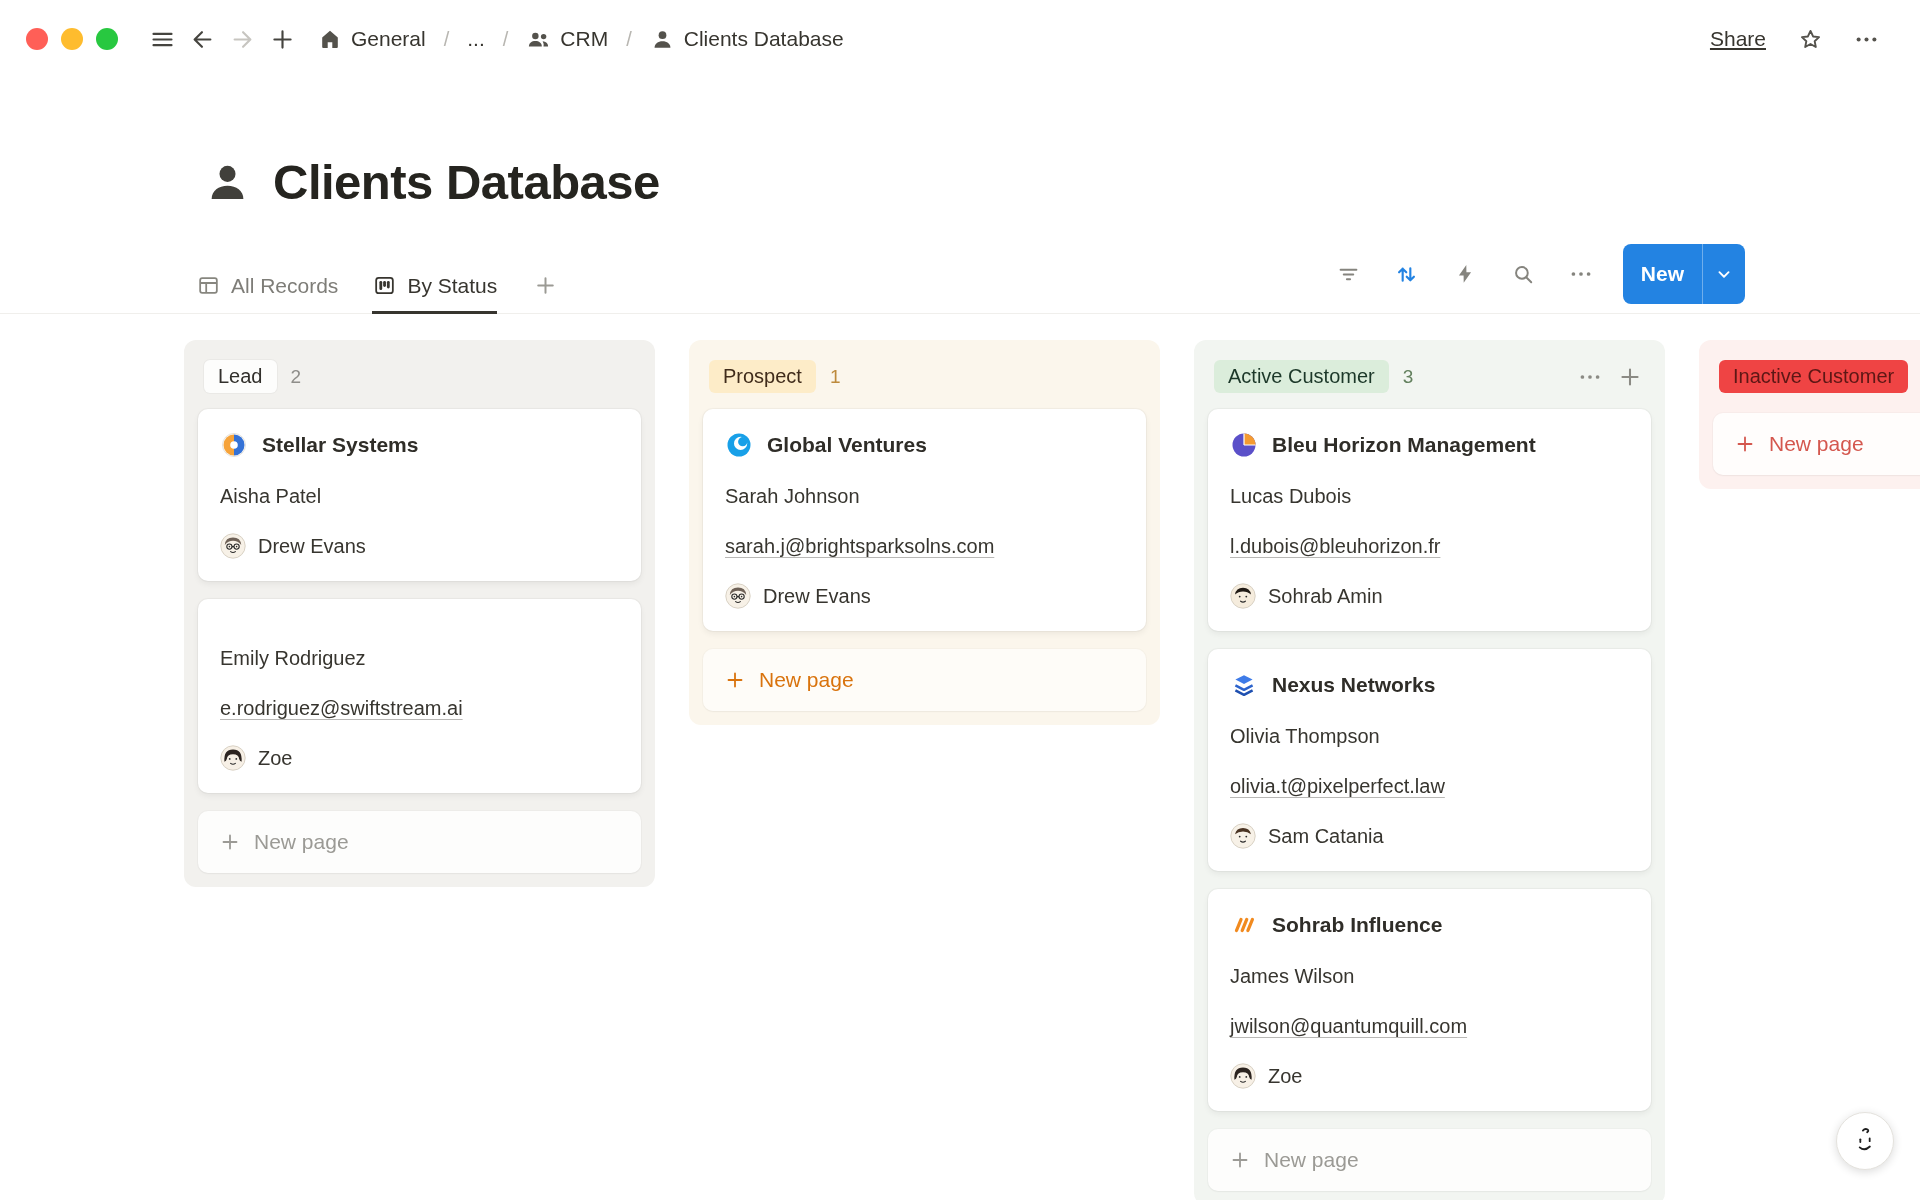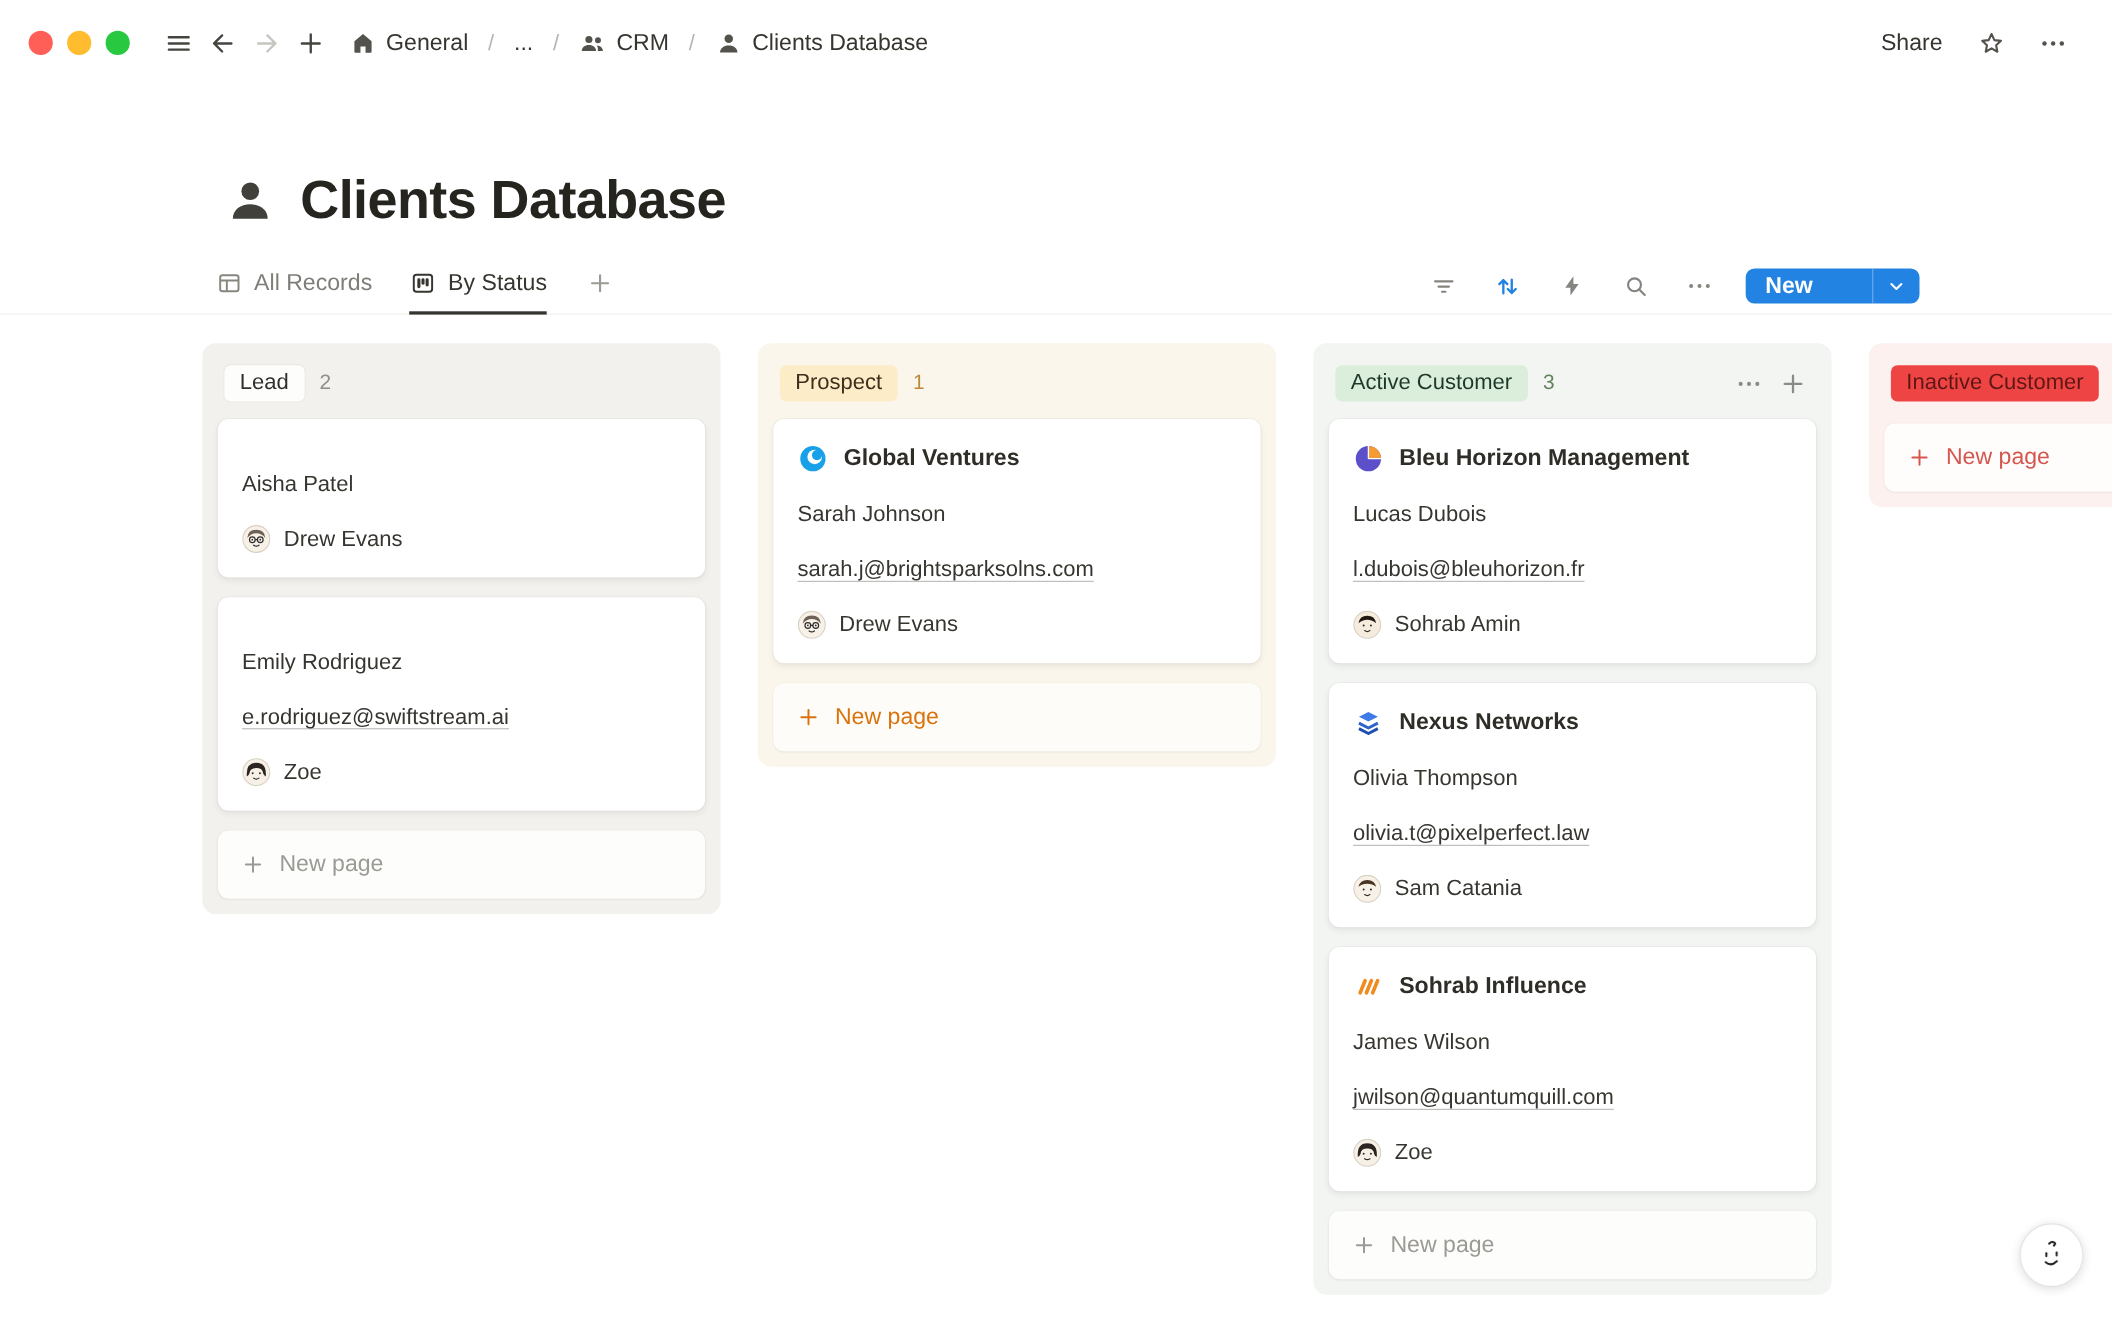--- a/index.html
+++ b/index.html
@@ -9,41 +9,41 @@
   
   .titlebar { height:78px; display:flex; align-items:center; padding:0 34px 0 26px; background:#ffffff; }
   .traffic { display:flex; gap:13px; margin-right:24px; }
   .tl { width:22px; height:22px; border-radius:50%; display:inline-block; cursor:pointer; }
   .tl.red{background:#ff5f57}.tl.yel{background:#febc2e}.tl.grn{background:#28c840}
   .tb-btn { width:40px; height:40px; border:none; background:transparent; display:flex; align-items:center;
             justify-content:center; border-radius:6px; cursor:pointer; }
   .breadcrumb { display:flex; align-items:center; gap:12px; margin-left:10px; font-size:21px; }
   .crumb { display:flex; align-items:center; gap:9px; cursor:pointer; padding:4px 6px; border-radius:6px; }
   .sep { color:#b8b6b1; font-size:20px; }
-  .titlebar-right { margin-left:auto; display:flex; align-items:center; gap:16px; }
+  .titlebar-right { margin-left:auto; display:flex; align-items:center; gap:16px;text-decoration:underline; }
   .share-btn { border:none; background:transparent; font-size:21px; color:#37352f; cursor:pointer;
                font-family:inherit; padding:6px 8px; border-radius:6px; }
 
   
   .page-header { margin-top:76px; padding-left:204px; display:flex; align-items:center; gap:22px; }
   .page-title { font-size:49px; font-weight:700; letter-spacing:-.5px; color:#25241f; }
 
   
   .view-bar { margin-top:34px; padding:0 175px 0 196px; display:flex; align-items:flex-end;
               justify-content:space-between; border-bottom:1px solid #f0efec; }
   .tabs { display:flex; align-items:flex-end; gap:34px; }
   .tab { display:flex; align-items:center; gap:10px; font-size:21px; padding-bottom:13px;
          border-bottom:3px solid transparent; margin-bottom:-1px; color:#7e7d78; cursor:pointer; }
   .tab.active { color:#37352f; font-weight:500; border-color:#37352f; }
   .addview-btn { border:none; background:transparent; cursor:pointer; padding:0 2px 15px; }
   .view-actions { display:flex; align-items:center; gap:26px; padding-bottom:9px; }
   .va-btn { width:32px; height:32px; border:none; background:transparent; display:flex;
             align-items:center; justify-content:center; cursor:pointer; border-radius:6px; }
   .new-btn { display:flex; align-items:stretch; background:#2383e2; border:none; border-radius:8px;
-             height:32px; cursor:pointer; overflow:hidden;gap:36px; }
+             height:60px; cursor:pointer; overflow:hidden; }
   .new-btn .lbl { display:flex; align-items:center; padding:0 18px; color:#fff; font-size:21px;
                   font-weight:600; font-family:inherit; }
   .new-btn .dd { display:flex; align-items:center; padding:0 10px; border-left:1px solid rgba(255,255,255,.35); }
 
   
   .board { margin-top:26px; display:flex; align-items:flex-start; gap:34px; padding-left:184px; width:2200px; }
   .column { width:471px; flex:none; border-radius:12px; padding:14px; }
   .col-lead { background:#f2f1ee; }
   .col-prospect { background:#fbf6ec; }
   .col-active { background:#f2f5f1; }
@@ -278,20 +278,31 @@
 
 <div class="board">
 
   <section class="column col-lead">
     <header class="col-header">
       <span class="pill pill-lead">Lead</span>
       <span class="count count-lead">2</span>
     </header>
 
     <article class="card">
+      <div class="card-title-row">
+        <span>
+          <svg viewBox="0 0 28 28" width="28" height="28">
+              <circle cx="14" cy="14" r="11.5" fill="#fff" stroke="#e4e1da"></circle>
+              <path d="M14 3.5a10.5 10.5 0 0 0 0 21z" fill="#f6a33a"></path>
+              <path d="M14 3.5a10.5 10.5 0 0 1 0 21z" fill="#3572d6"></path>
+              <circle cx="14" cy="14" r="3.8" fill="#fff"></circle>
+            </svg>
+        </span>
+        <span class="card-title">Stellar Systems</span>
+      </div>
       <div class="card-field">Aisha Patel</div>
       <div class="card-field owner">
         <span class="avatar">
           <svg viewBox="0 0 26 26" width="26" height="26">
               <circle cx="13" cy="13" r="12.2" fill="#f7f1e7" stroke="#d8d1c4"></circle>
               <path d="M4.8 12Q5.4 4.6 13 4.6t8.2 7.4q-3.4-4.2-8.2-4.2T4.8 12z" fill="#6e6157"></path>
               <circle cx="9.4" cy="13.6" r="2.6" fill="none" stroke="#2b2b2b" stroke-width="1.1"></circle>
               <circle cx="16.6" cy="13.6" r="2.6" fill="none" stroke="#2b2b2b" stroke-width="1.1"></circle>
               <path d="M12 13.6h2" stroke="#2b2b2b" stroke-width="1.1"></path>
               <circle cx="9.4" cy="13.6" r=".8" fill="#2b2b2b"></circle>

